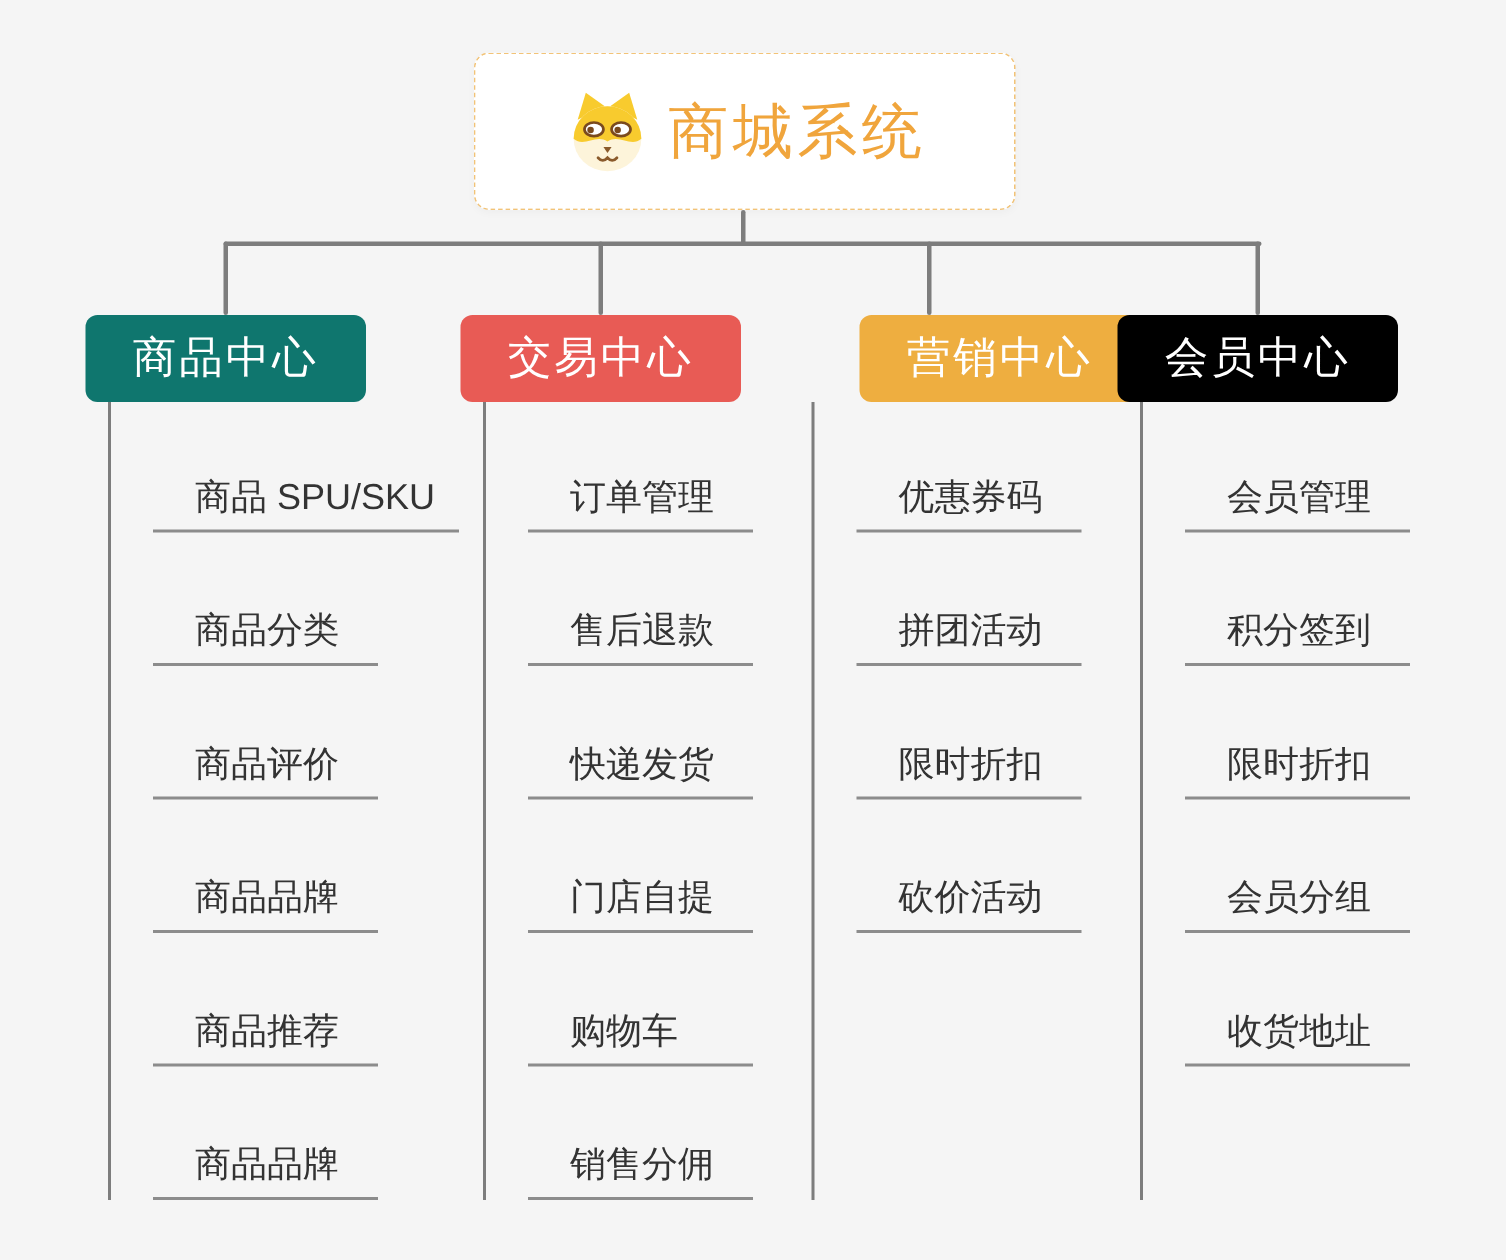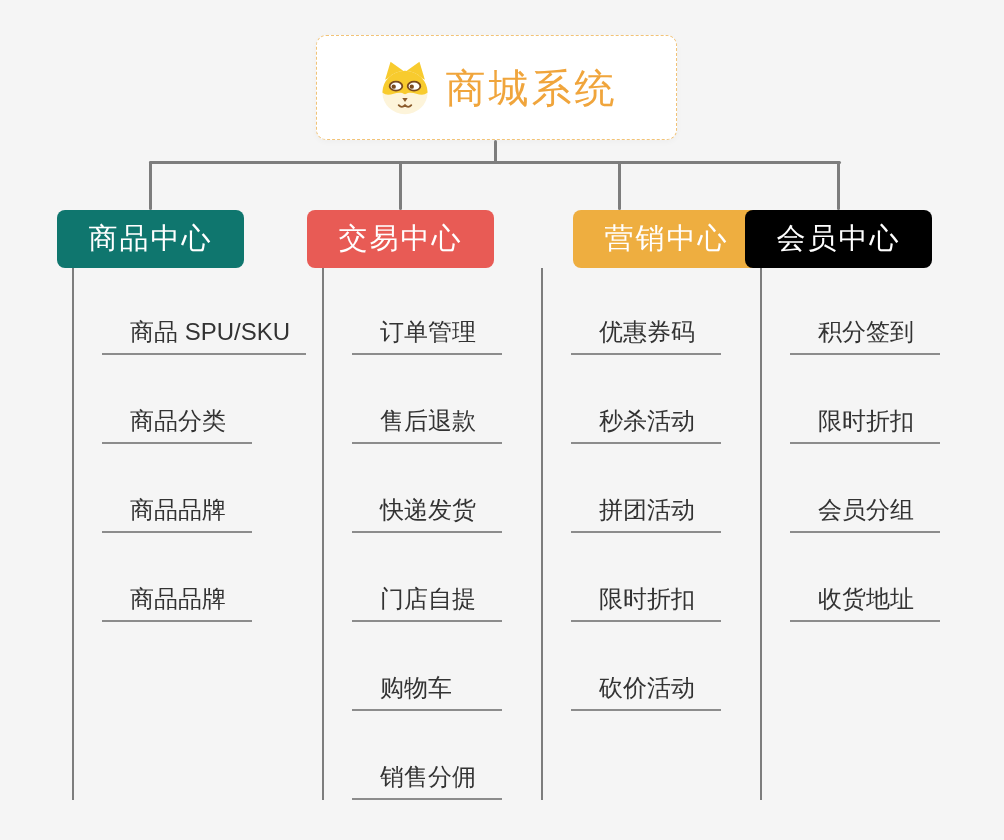--- a/index.html
+++ b/index.html
@@ -78,25 +78,31 @@
     <div class="trunk" style="height: 532px;"></div>
     <div class="items">
   <div class="item">
     <span class="item-label">商品 SPU/SKU</span>
   </div>
 
   <div class="item">
     <span class="item-label">商品分类</span>
   </div>
 
+  <div class="item">
+    <span class="item-label">商品评价</span>
+  </div>
 
   <div class="item">
     <span class="item-label">商品品牌</span>
   </div>
 
+  <div class="item">
+    <span class="item-label">商品推荐</span>
+  </div>
 
   <div class="item">
     <span class="item-label">商品品牌</span>
   </div>
 </div>
   </div>
 
   <div class="branch" style="left: 307px;">
     <div class="branch-header" style="background: rgb(232, 91, 85);">
       <span class="branch-label">交易中心</span>
@@ -132,23 +138,20 @@
   <div class="branch" style="left: 526px; padding-left: 47px;">
     <div class="branch-header" style="background: rgb(238, 174, 64);">
       <span class="branch-label">营销中心</span>
     </div>
     <div class="trunk" style="height: 532px;"></div>
     <div class="items">
   <div class="item">
     <span class="item-label">优惠券码</span>
   </div>
 
-  <div class="item">
-    <span class="item-label">秒杀活动</span>
-  </div>
 
   <div class="item">
     <span class="item-label">拼团活动</span>
   </div>
 
   <div class="item">
     <span class="item-label">限时折扣</span>
   </div>
 
   <div class="item">
@@ -157,20 +160,23 @@
 
 </div>
   </div>
 
   <div class="branch" style="left: 745px;">
     <div class="branch-header" style="background: #000000;">
       <span class="branch-label">会员中心</span>
     </div>
     <div class="trunk" style="height: 532px;"></div>
     <div class="items">
+  <div class="item">
+    <span class="item-label">会员管理</span>
+  </div>
 
 
   <div class="item">
     <span class="item-label">积分签到</span>
   </div>
 
   <div class="item">
     <span class="item-label">限时折扣</span>
   </div>
 

